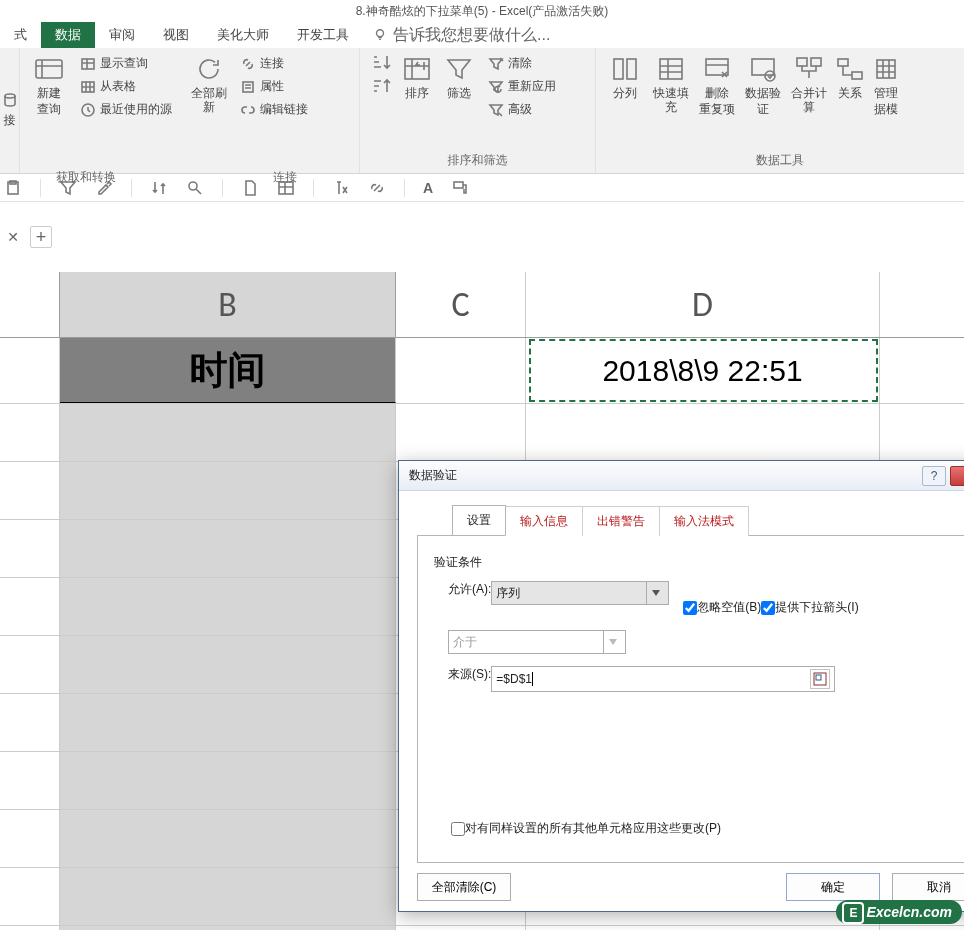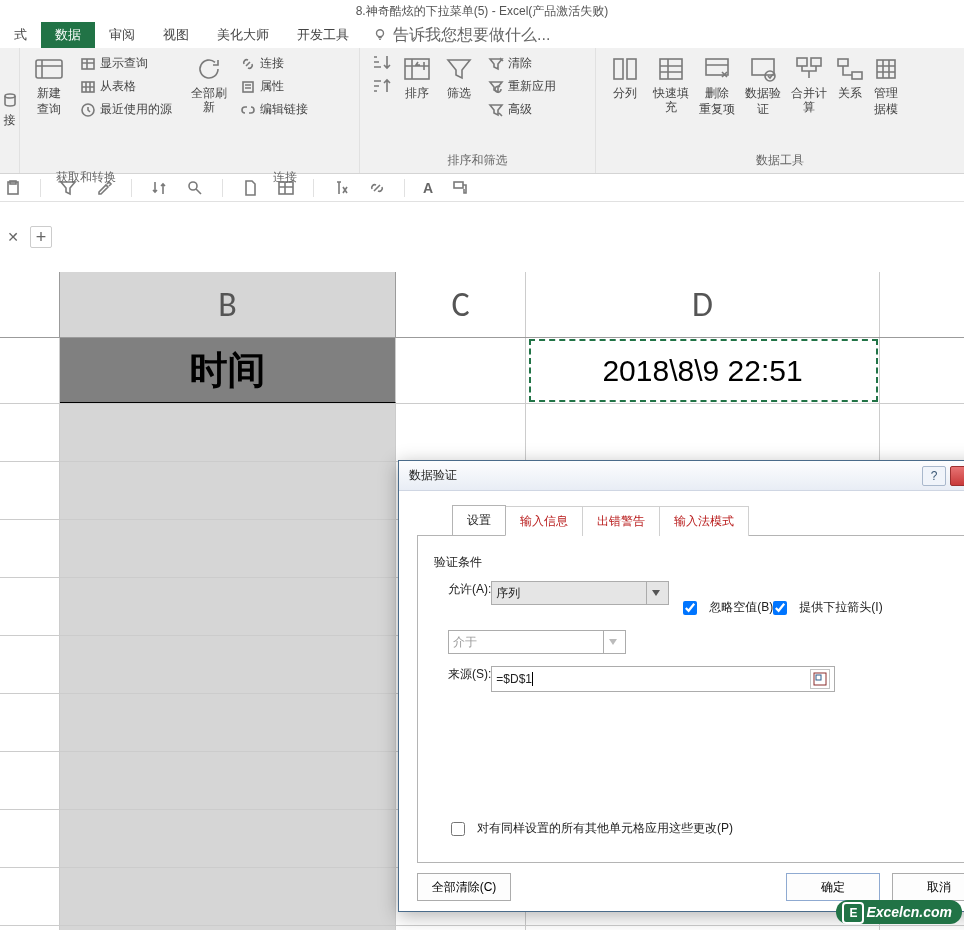--- a/index.html
+++ b/index.html
@@ -72,21 +72,21 @@
 .dlg-tab:not(.active){ background: #fff; top: 1px; border-color: #d0d0d0; color: #b91c1c; }
 .dlg-tab.active { z-index: 2; }
 .dlg-panel { border: 1px solid #b4b4b4; padding: 18px 16px 10px; height: 328px; font-size: 12px; color: #222; }
 .dlg-panel label.grp { display: block; margin-bottom: 10px; }
 .field-row { display: flex; align-items: flex-start; gap: 14px; margin-bottom: 8px; }
 .field-col { display: flex; flex-direction: row; }
 .select-box { width: 178px; height: 24px; border: 1px solid #acacac; display: flex; align-items: center; padding: 0 4px; font-size: 12px; background: #e5e5e5; cursor: pointer; }
 .select-box.disabled { color: #9c9c9c; background: #fff; }
 .select-btn { width: 18px; height: 22px; border-left: 1px solid #acacac; display: flex; align-items: center; justify-content: center; margin-left: auto; }
 .select-btn svg { width: 8px; height: 6px; }
-.chk { display: flex; align-items: center; gap: 12px; margin-bottom: 6px; cursor: pointer; }
+.chk { display: flex; align-items: center; gap: 0; margin-bottom: 6px; cursor: pointer; }
 .chk input { width: 14px; height: 14px; }
 .label-mini { font-size: 12px; color: #222; margin-bottom: 4px; }
 .label-mini.disabled { color: #9c9c9c; }
 .src-input { width: 344px; height: 26px; border: 1px solid #acacac; display: flex; align-items: center; padding: 0 4px; font-size: 12px; }
 .src-input .caret { border-right: 1px solid #000; animation: none; height: 14px; }
 .range-btn { width: 20px; height: 20px; border: 1px solid #c4c4c4; margin-left: auto; display: flex; align-items: center; justify-content: center; cursor: pointer; }
 .range-btn svg { width: 14px; height: 14px; }
 .dlg-footer { height: 48px; border-top: none; padding: 8px 18px; display: flex; align-items: center; }
 .btn { width: 94px; height: 28px; border: 1px solid #acacac; font-size: 12px; background: #fdfdfd; cursor: pointer; display: flex; align-items: center; justify-content: center; }
 .btn.primary { border: 1px solid #8faad1; }

